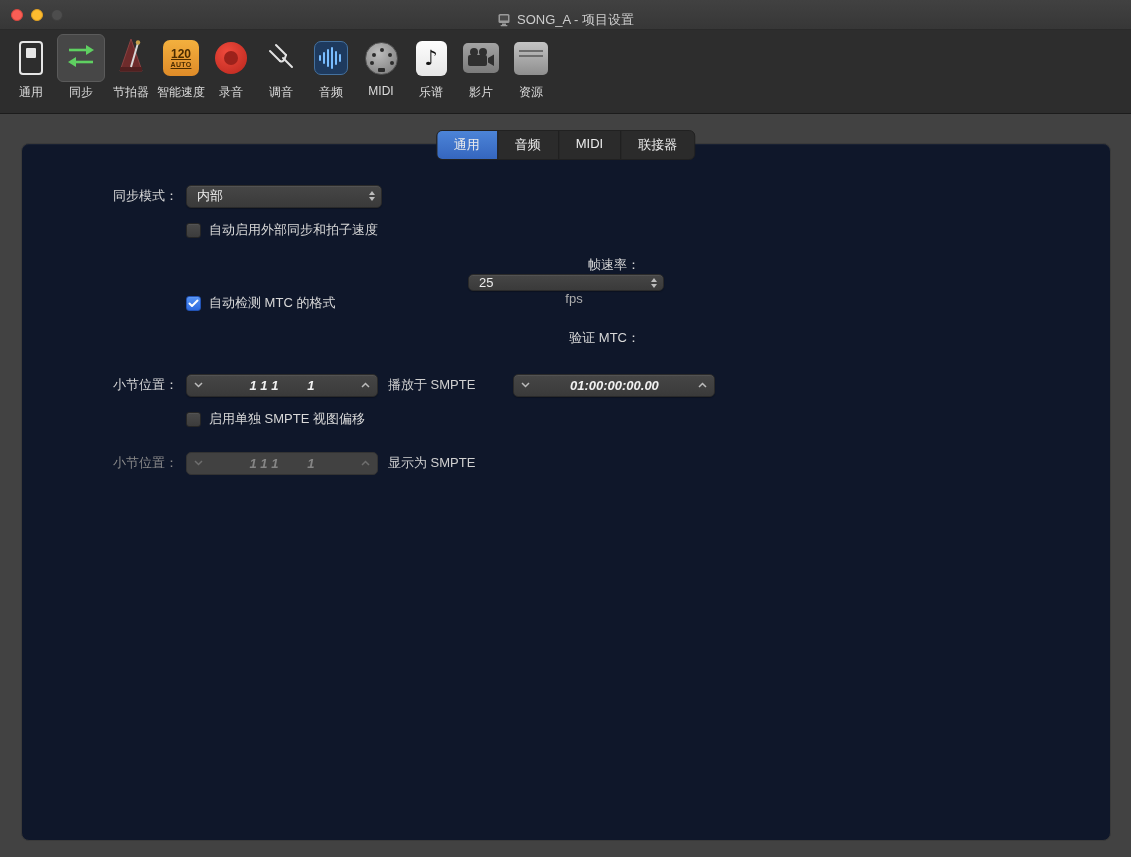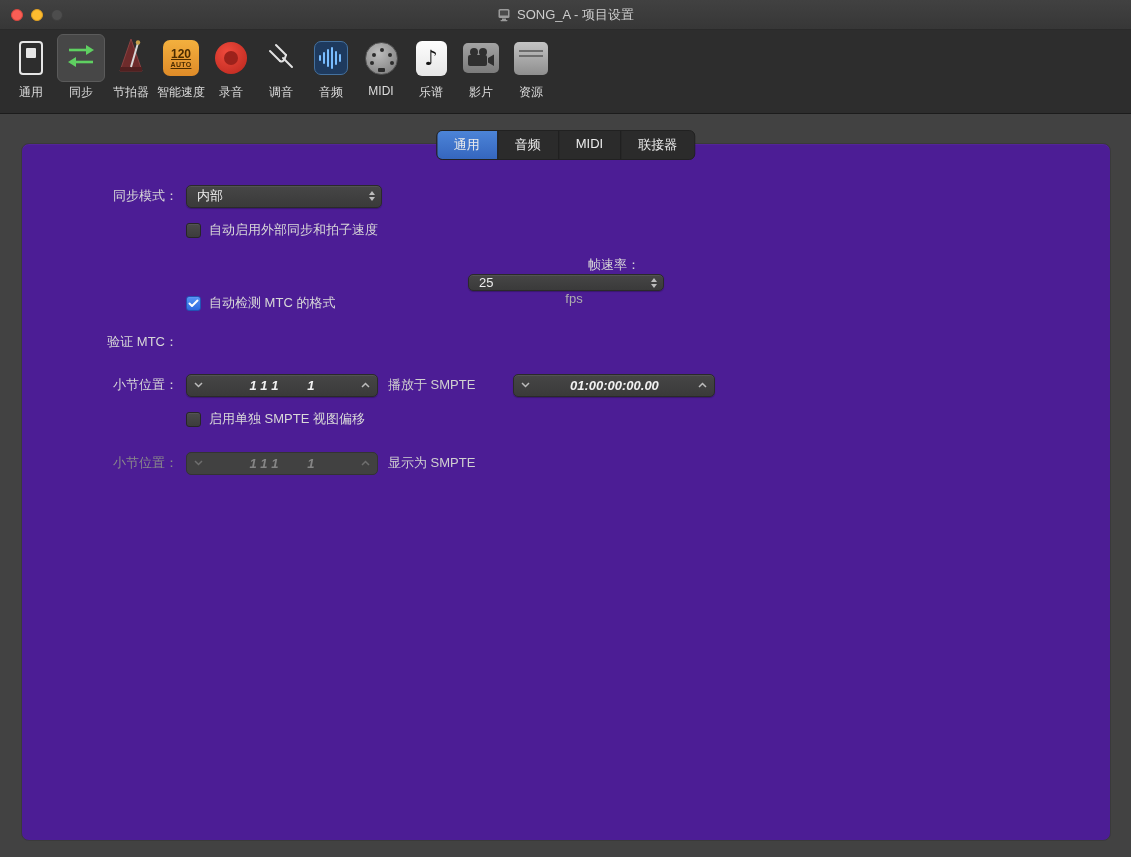--- a/index.html
+++ b/index.html
@@ -9,21 +9,21 @@
     background:#424242;
     font-family:"Liberation Sans","DejaVu Sans",sans-serif;
     -webkit-user-select:none; user-select:none;
   }
 
   
   .titlebar {
     position:absolute; top:0; left:0; width:100%; height:30px;
     background:linear-gradient(#414141,#373737);
     border-bottom:1px solid #2a2a2a;
-    display:flex; align-items:center; justify-content:center;
+    display:flex; align-items:flex-end; justify-content:center;
   }
   .traffic { position:absolute; left:11px; top:9px; display:flex; gap:8px; }
   .light { width:12px; height:12px; border-radius:50%; }
   .light.close { background:#fb5e55; border:1px solid #d8463f; }
   .light.min   { background:#fdbc2f; border:1px solid #dfa023; }
   .light.zoom  { background:#4d4d4d; border:1px solid #3e3e3e; }
   .title-wrap { display:flex; align-items:center; gap:6px; color:#cdcdcd; font-size:13px; }
   .title-app-icon { width:14px; height:14px; display:inline-block; }
 
   
@@ -87,21 +87,21 @@
     display:flex; background:#2b2b2b; border:1px solid #212121;
     border-radius:6px; overflow:hidden; z-index:5;
   }
   .tab { padding:5px 17px; font-size:13px; color:#ececec; border-right:1px solid #1d1d1d; white-space:nowrap; }
   .tab:last-child { border-right:none; }
   .tab.selected { background:linear-gradient(#4c84d8,#3566be); }
 
   
   .panel {
     position:absolute; left:21px; right:20px; top:143px; bottom:16px;
-    background:#4c1d95; border:1px solid #3a3a3a; border-radius:8px;
+    background:#0f172a; border:1px solid #3a3a3a; border-radius:8px;
     box-shadow:inset 0 1px 0 rgba(255,255,255,.04);
   }
   .row { position:absolute; left:0; right:0; height:26px; display:flex; align-items:center; }
   .flabel { width:156px; flex:none; text-align:right; margin-right:8px; color:#d8d8d8; font-size:13px; }
   .indent { margin-left:164px; }
 
   .popup {
     width:196px; height:23px; border-radius:5px;
     background:linear-gradient(#464646,#3a3a3a);
     border:1px solid #2a2a2a;
@@ -338,21 +338,21 @@
 
   <div class="row" style="top:146px;">
     <span class="checkbox checked indent">
       <svg width="11" height="9" viewBox="0 0 11 9">
           <polyline points="1.5,4.5 4,7 9.5,1.5" fill="none" stroke="#ffffff" stroke-width="2" stroke-linecap="round" stroke-linejoin="round"></polyline>
         </svg>
     </span>
     <span class="cb-label">自动检测 MTC 的格式</span>
   </div>
 
-  <div class="row" style="top:185px;">
+  <div class="row" style="top:185px;flex-direction:column;">
     <span class="flabel">验证 MTC：</span>
   </div>
 
   <div class="row" style="top:228px;">
     <span class="flabel">小节位置：</span>
     <div class="stepper bar-stepper">
       <span class="chev">
         <svg width="9" height="6" viewBox="0 0 9 6">
             <polyline points="1,1 4.5,4.5 8,1" fill="none" stroke="#bcbcbc" stroke-width="1.5"></polyline>
           </svg>

